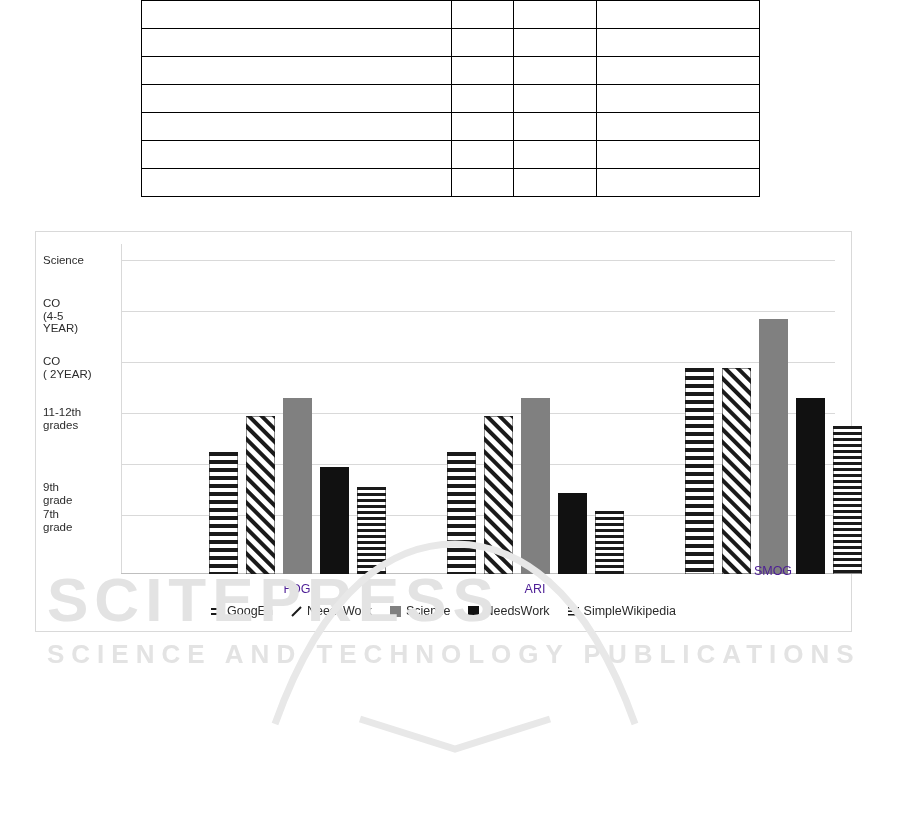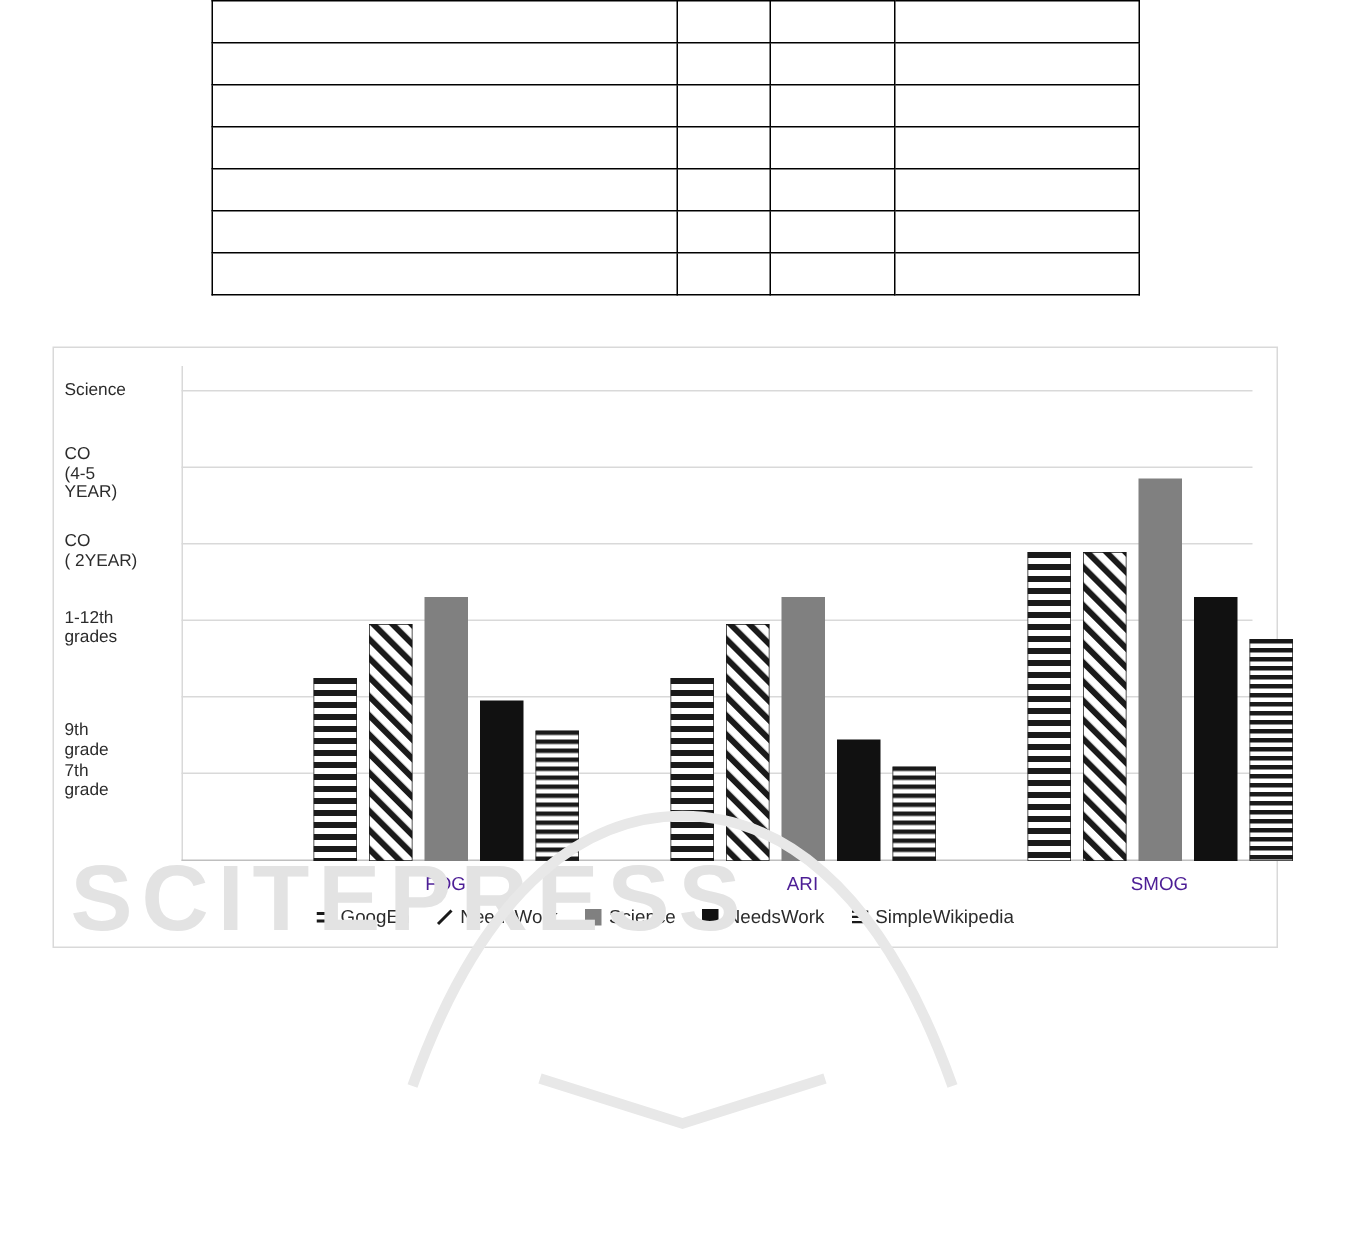--- a/index.html
+++ b/index.html
@@ -218,20 +218,21 @@
         <td></td>
         <td></td>
         <td></td>
       </tr>
     </tbody>
   </table>
 </div>
 
 <div class="watermark">
   <div class="wm-text">SCITEPRESS</div>
+  <div class="wm-sub">SCIENCE AND TECHNOLOGY PUBLICATIONS</div>
   <svg class="wm-swoosh" viewBox="0 0 380 230">
     <path d="M10 200 C 60 60, 130 20, 190 20 C 250 20, 320 60, 370 200" fill="none" stroke="#e8e8e8" stroke-width="7"></path>
     <path d="M95 195 L190 225 L285 195" fill="none" stroke="#e8e8e8" stroke-width="7"></path>
   </svg>
 </div>
 
 <div class="chart-box">
   <svg width="0" height="0" style="position:absolute">
     <defs>
       <pattern id="pat-h" width="8" height="8" patternUnits="userSpaceOnUse">
@@ -257,21 +258,21 @@
     <div class="gridline" style="top:169px;"></div>
     <div class="gridline" style="top:220px;"></div>
     <div class="gridline" style="top:271px;"></div>
     <div class="axis-y"></div>
     <div class="axis-x"></div>
 
     <div class="ytick-inner" style="left:-78px; top:264px;">7th
 grade</div>
     <div class="ytick-inner" style="left:-78px; top:213px;margin-top:24px;">9th
 grade</div>
-    <div class="ytick-inner" style="left:-78px; top:162px;">1-12th
+    <div class="ytick-inner" style="left:-78px; top:162px;">11-12th
 grades</div>
     <div class="ytick-inner" style="left:-78px; top:111px;">CO
 ( 2YEAR)</div>
     <div class="ytick-inner" style="left:-78px; top:53px;">CO
 (4-5
 YEAR)</div>
     <div class="ytick-inner" style="left:-78px; top:10px;">Science</div>
 
     <div class="bar" style="left:88px; width:29px; height:122px; background-image:url(#pat-h);">
       <svg width="29" height="122" style="display:block">
@@ -321,21 +322,21 @@
           <rect width="29" height="206" fill="url(#pat-d)" stroke="#1a1a1a" stroke-width="1"></rect>
         </svg>
     </div>
     <div class="bar" style="left:638px; width:29px; height:255px; background:#808080;"></div>
     <div class="bar" style="left:675px; width:29px; height:176px; background:#111111;"></div>
     <div class="bar" style="left:712px; width:29px; height:148px;">
       <svg width="29" height="148" style="display:block">
           <rect width="29" height="148" fill="url(#pat-hd)" stroke="#1a1a1a" stroke-width="1"></rect>
         </svg>
     </div>
-    <div class="cat-label" style="left:652px; top:338px;">SMOG</div>
+    <div class="cat-label" style="left:652px; top:320px;">SMOG</div>
   </div>
 
   <div class="legend">
     <div class="legend-item">
       <span class="swatch">
         <svg width="11" height="11">
             <rect y="2" width="11" height="2" fill="#1a1a1a"></rect>
             <rect y="7" width="11" height="2" fill="#1a1a1a"></rect>
           </svg>
       </span>

